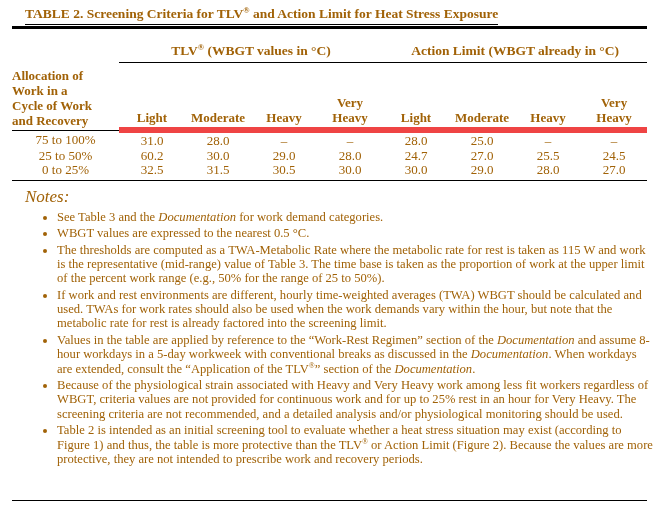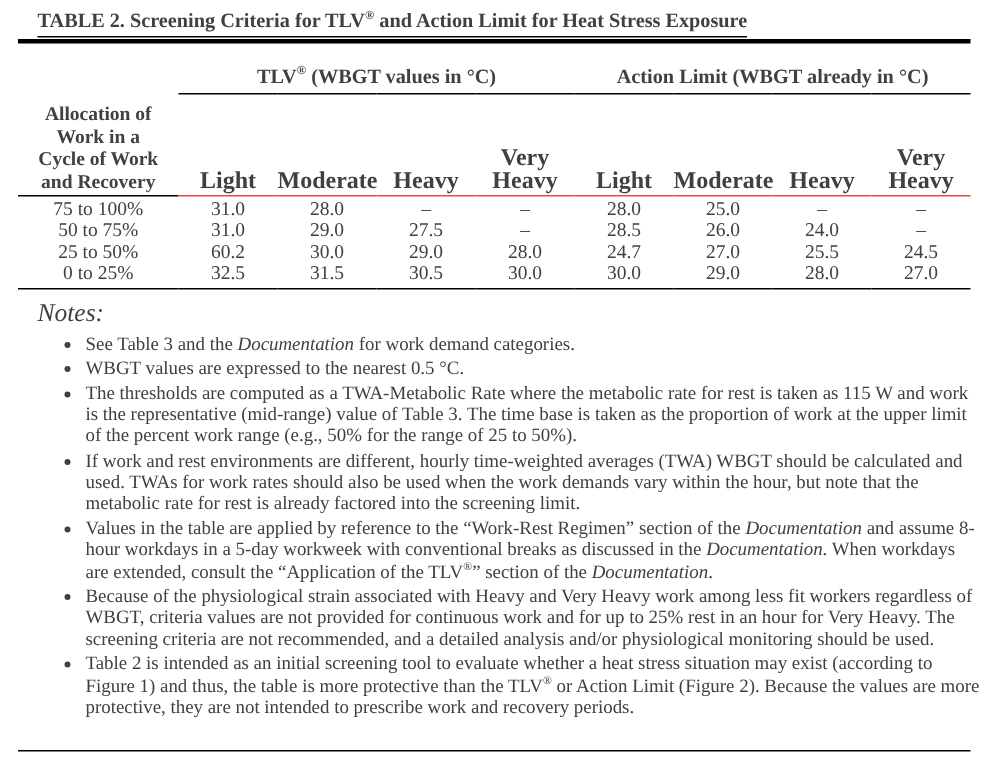--- a/index.html
+++ b/index.html
@@ -1,17 +1,17 @@
 <!DOCTYPE html>
 <html><head>
 <meta charset="utf-8">
 <style>
   html,body { margin:0; padding:0; background:#fff; }
   .page {
-    width:669px; height:505px; background:#ffffff; color:#404040;
+    width:669px; height:505px; background:#ffffff; color:#a16207;
     font-family:"Liberation Serif","DejaVu Serif",serif;
     position:relative; box-sizing:border-box;
     padding:6px 12px 0 12px; overflow:hidden;
   }
   sup { font-size:0.62em; vertical-align:super; line-height:0; }
 
   
   .title { font-weight:bold; font-size:13.5px; line-height:16px; margin-left:13px; }
   .title .u { display:inline-block; border-bottom:1px solid #000; padding-bottom:2px; }
   .heavy-rule { height:3px; background:#000; margin-top:1px; width:635px; }
@@ -21,27 +21,27 @@
   col.c0 { width:107px; }
   col.cd { width:66px; }
   th, td { padding:0; font-weight:normal; }
   .spacer { border:none; }
   .group-h {
     font-weight:bold; font-size:13.5px; text-align:center;
     vertical-align:bottom; border-bottom:1px solid #000;
     padding:4px 0 3px 0; line-height:16px;
   }
   .alloc-h {
-    font-weight:bold; font-size:13px; text-align:center;
+    font-weight:bold; font-size:13px; text-align:left;
     vertical-align:bottom; border-bottom:1px solid #000;
     white-space:pre-line; line-height:15px; padding:5px 0 2px 0;
   }
   .col-h {
-    font-weight:bold; font-size:16px; text-align:center;
-    vertical-align:bottom; border-bottom:1px solid #ef4444;
+    font-weight:bold; font-size:13px; text-align:center;
+    vertical-align:bottom; border-bottom:6px solid #ef4444;
     white-space:pre-line; line-height:15px; padding:0 0 2px 0;
   }
   tbody td { font-size:13px; text-align:center; line-height:14.5px; }
   tbody tr:first-child td { padding-top:1px; }
   tbody tr:last-child td { border-bottom:1px solid #000; padding-bottom:2px; }
 
   
   .notes-label { font-style:italic; font-size:17px; margin:8px 0 0 13px; line-height:15px; }
   ul.notes { margin:6px 0 0 0; padding:0 0 0 45px; font-size:12.6px; line-height:14.2px; }
   ul.notes li { margin-bottom:2.5px; padding-right:2px; }
@@ -99,31 +99,20 @@
           <td>31.0</td>
           <td>28.0</td>
           <td>–</td>
           <td>–</td>
           <td>28.0</td>
           <td>25.0</td>
           <td>–</td>
           <td>–</td>
         </tr>
         <tr>
-          <td>50 to 75%</td>
-          <td>31.0</td>
-          <td>29.0</td>
-          <td>27.5</td>
-          <td>–</td>
-          <td>28.5</td>
-          <td>26.0</td>
-          <td>24.0</td>
-          <td>–</td>
-        </tr>
-        <tr>
           <td>25 to 50%</td>
           <td>60.2</td>
           <td>30.0</td>
           <td>29.0</td>
           <td>28.0</td>
           <td>24.7</td>
           <td>27.0</td>
           <td>25.5</td>
           <td>24.5</td>
         </tr>

